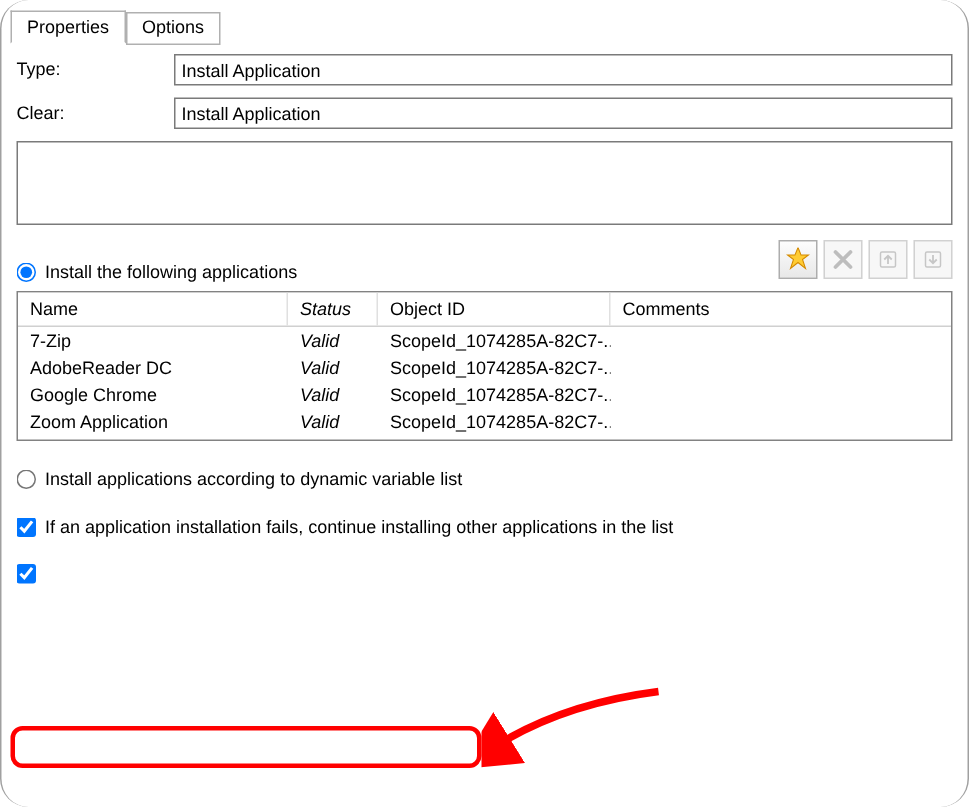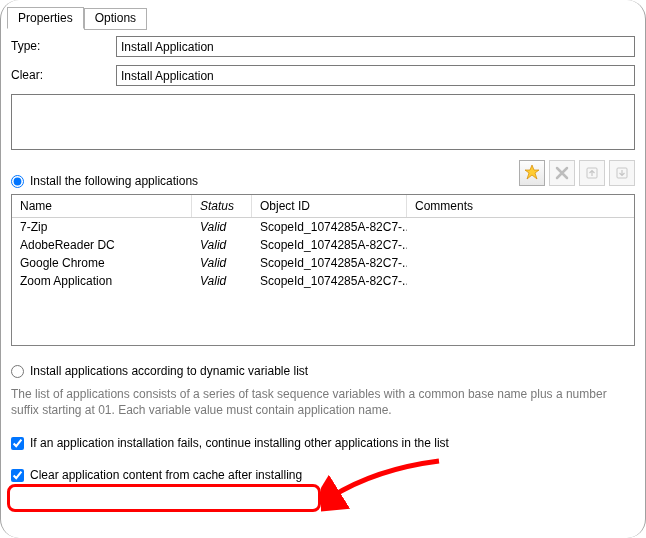--- a/index.html
+++ b/index.html
@@ -99,21 +99,21 @@
     justify-content: center;
     cursor: pointer;
   }
   .tb-btn.disabled {
     opacity: 0.55;
     cursor: default;
     background: #f2f2f2;
   }
   .table-wrap {
     border: 1px solid #828282;
-    height: 152px;
+    height: 100px;
     margin-top: 6px;
     display: flex;
     flex-direction: column;
     overflow: hidden;
   }
   .thead {
     display: flex;
     background: #fff;
     border-bottom: 1px solid #d0d0d0;
   }
@@ -267,31 +267,29 @@
         <div class="td col-comments"></div>
       </div>
     </div>
   </div>
 
   <label class="radio-row2">
     <input type="radio" name="mode" style="">
     <span>Install applications according to dynamic variable list</span>
   </label>
 
-  <div class="help-text">The list of applications consists of a series of task sequence variables with a common base name plus a number suffix starting at 01. Each variable value must contain application name.</div>
 
 
   <label class="check-row">
     <input type="checkbox" checked="" style="">
     <span>If an application installation fails, continue installing other applications in the list</span>
   </label>
 
   <label class="check-row">
     <input type="checkbox" checked="" style="">
-    <span>Clear application content from cache after installing</span>
   </label>
 
   <div class="highlight-box" style="left:6px; top:484px; width:314px; height:28px;"></div>
 
   <svg class="arrow-svg" style="left:320px; top:455px;" width="130" height="60" viewBox="0 0 130 60">
     <defs>
       <marker id="ah" markerWidth="8" markerHeight="8" refX="2" refY="4" orient="auto">
         <polygon points="0,0 8,4 0,8" fill="#ff0000"></polygon>
       </marker>
     </defs>

